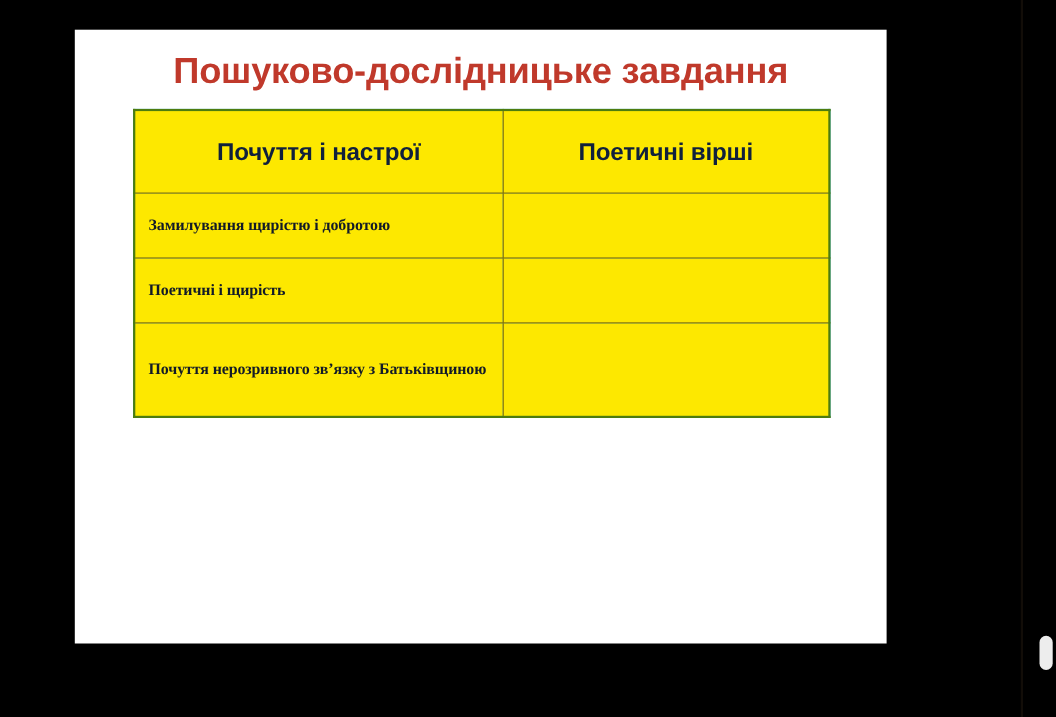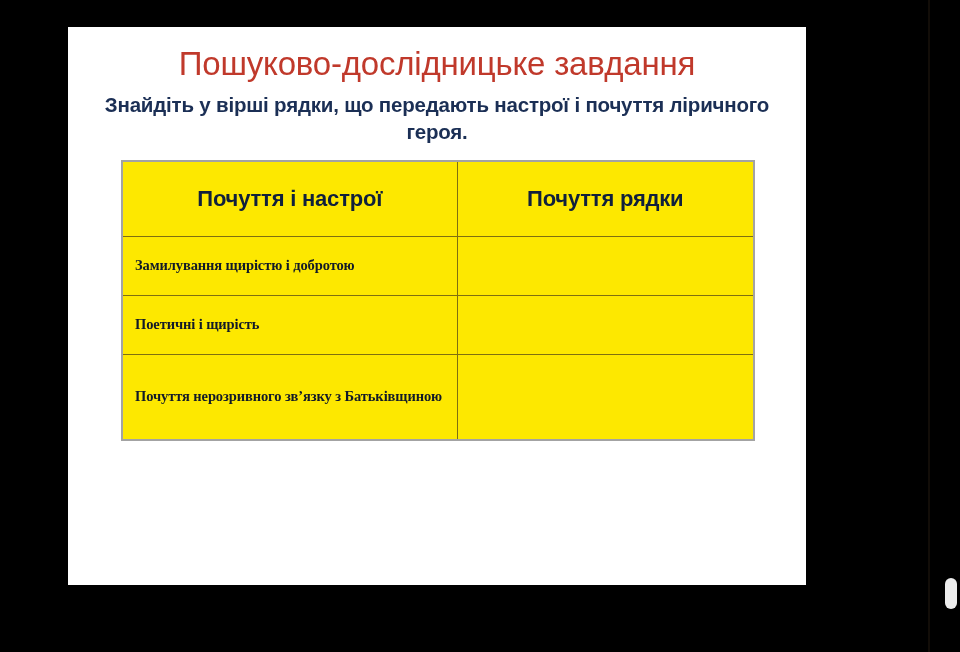--- a/index.html
+++ b/index.html
@@ -34,21 +34,21 @@
     box-sizing: border-box;
     overflow: hidden;
   }
 
   #slide-title {
     margin: 0;
     padding: 16px 40px 0 40px;
     text-align: center;
     color: #C0392B;
     font-size: 33px;
-    font-weight: normal;
+    font-weight: bold;
     line-height: 1.28;
     letter-spacing: -0.2px;
   }
 
   #slide-subtitle {
     margin: 6px 0 0 0;
     padding: 0 34px;
     text-align: center;
     color: #1B2F55;
     font-size: 20.5px;
@@ -60,21 +60,21 @@
   
   #task-table-wrap {
     margin: 14px auto 0 auto;
     width: 632px;
   }
   #task-table {
     width: 632px;
     border-collapse: collapse;
     table-layout: fixed;
     background: #0ea5e9;
-    border: 2px solid #a3a3a3;
+    border: 2px solid #4d7c0f;
   }
   #task-table th,
   #task-table td {
     border: 1.5px solid #7E6F10;
     background: #FDE800;
     padding: 0 12px;
     vertical-align: middle;
     text-align: left;
   }
   #task-table col.col-feelings { width: 335px; }
@@ -125,32 +125,31 @@
 </head>
 <body>
 
 <div id="viewer-backdrop"></div>
 <div id="viewer-right-seam"></div>
 
 <div id="slide-panel">
 
   <h1 id="slide-title">Пошуково-дослідницьке завдання</h1>
 
-  <p id="slide-subtitle">Знайдіть у вірші рядки, що передають настрої і почуття ліричного героя.</p>
 
   <div id="task-table-wrap">
     <table id="task-table">
       <colgroup>
         <col class="col-feelings">
         <col class="col-lines">
       </colgroup>
       <thead>
         <tr>
           <th>Почуття і настрої</th>
-          <th>Почуття рядки</th>
+          <th>Поетичні вірші</th>
         </tr>
       </thead>
       <tbody>
         <tr class="row-h-60">
           <td>Замилування щирістю і добротою</td>
           <td></td>
         </tr>
         <tr class="row-h-60">
           <td>Поетичні і щирість</td>
           <td></td>

